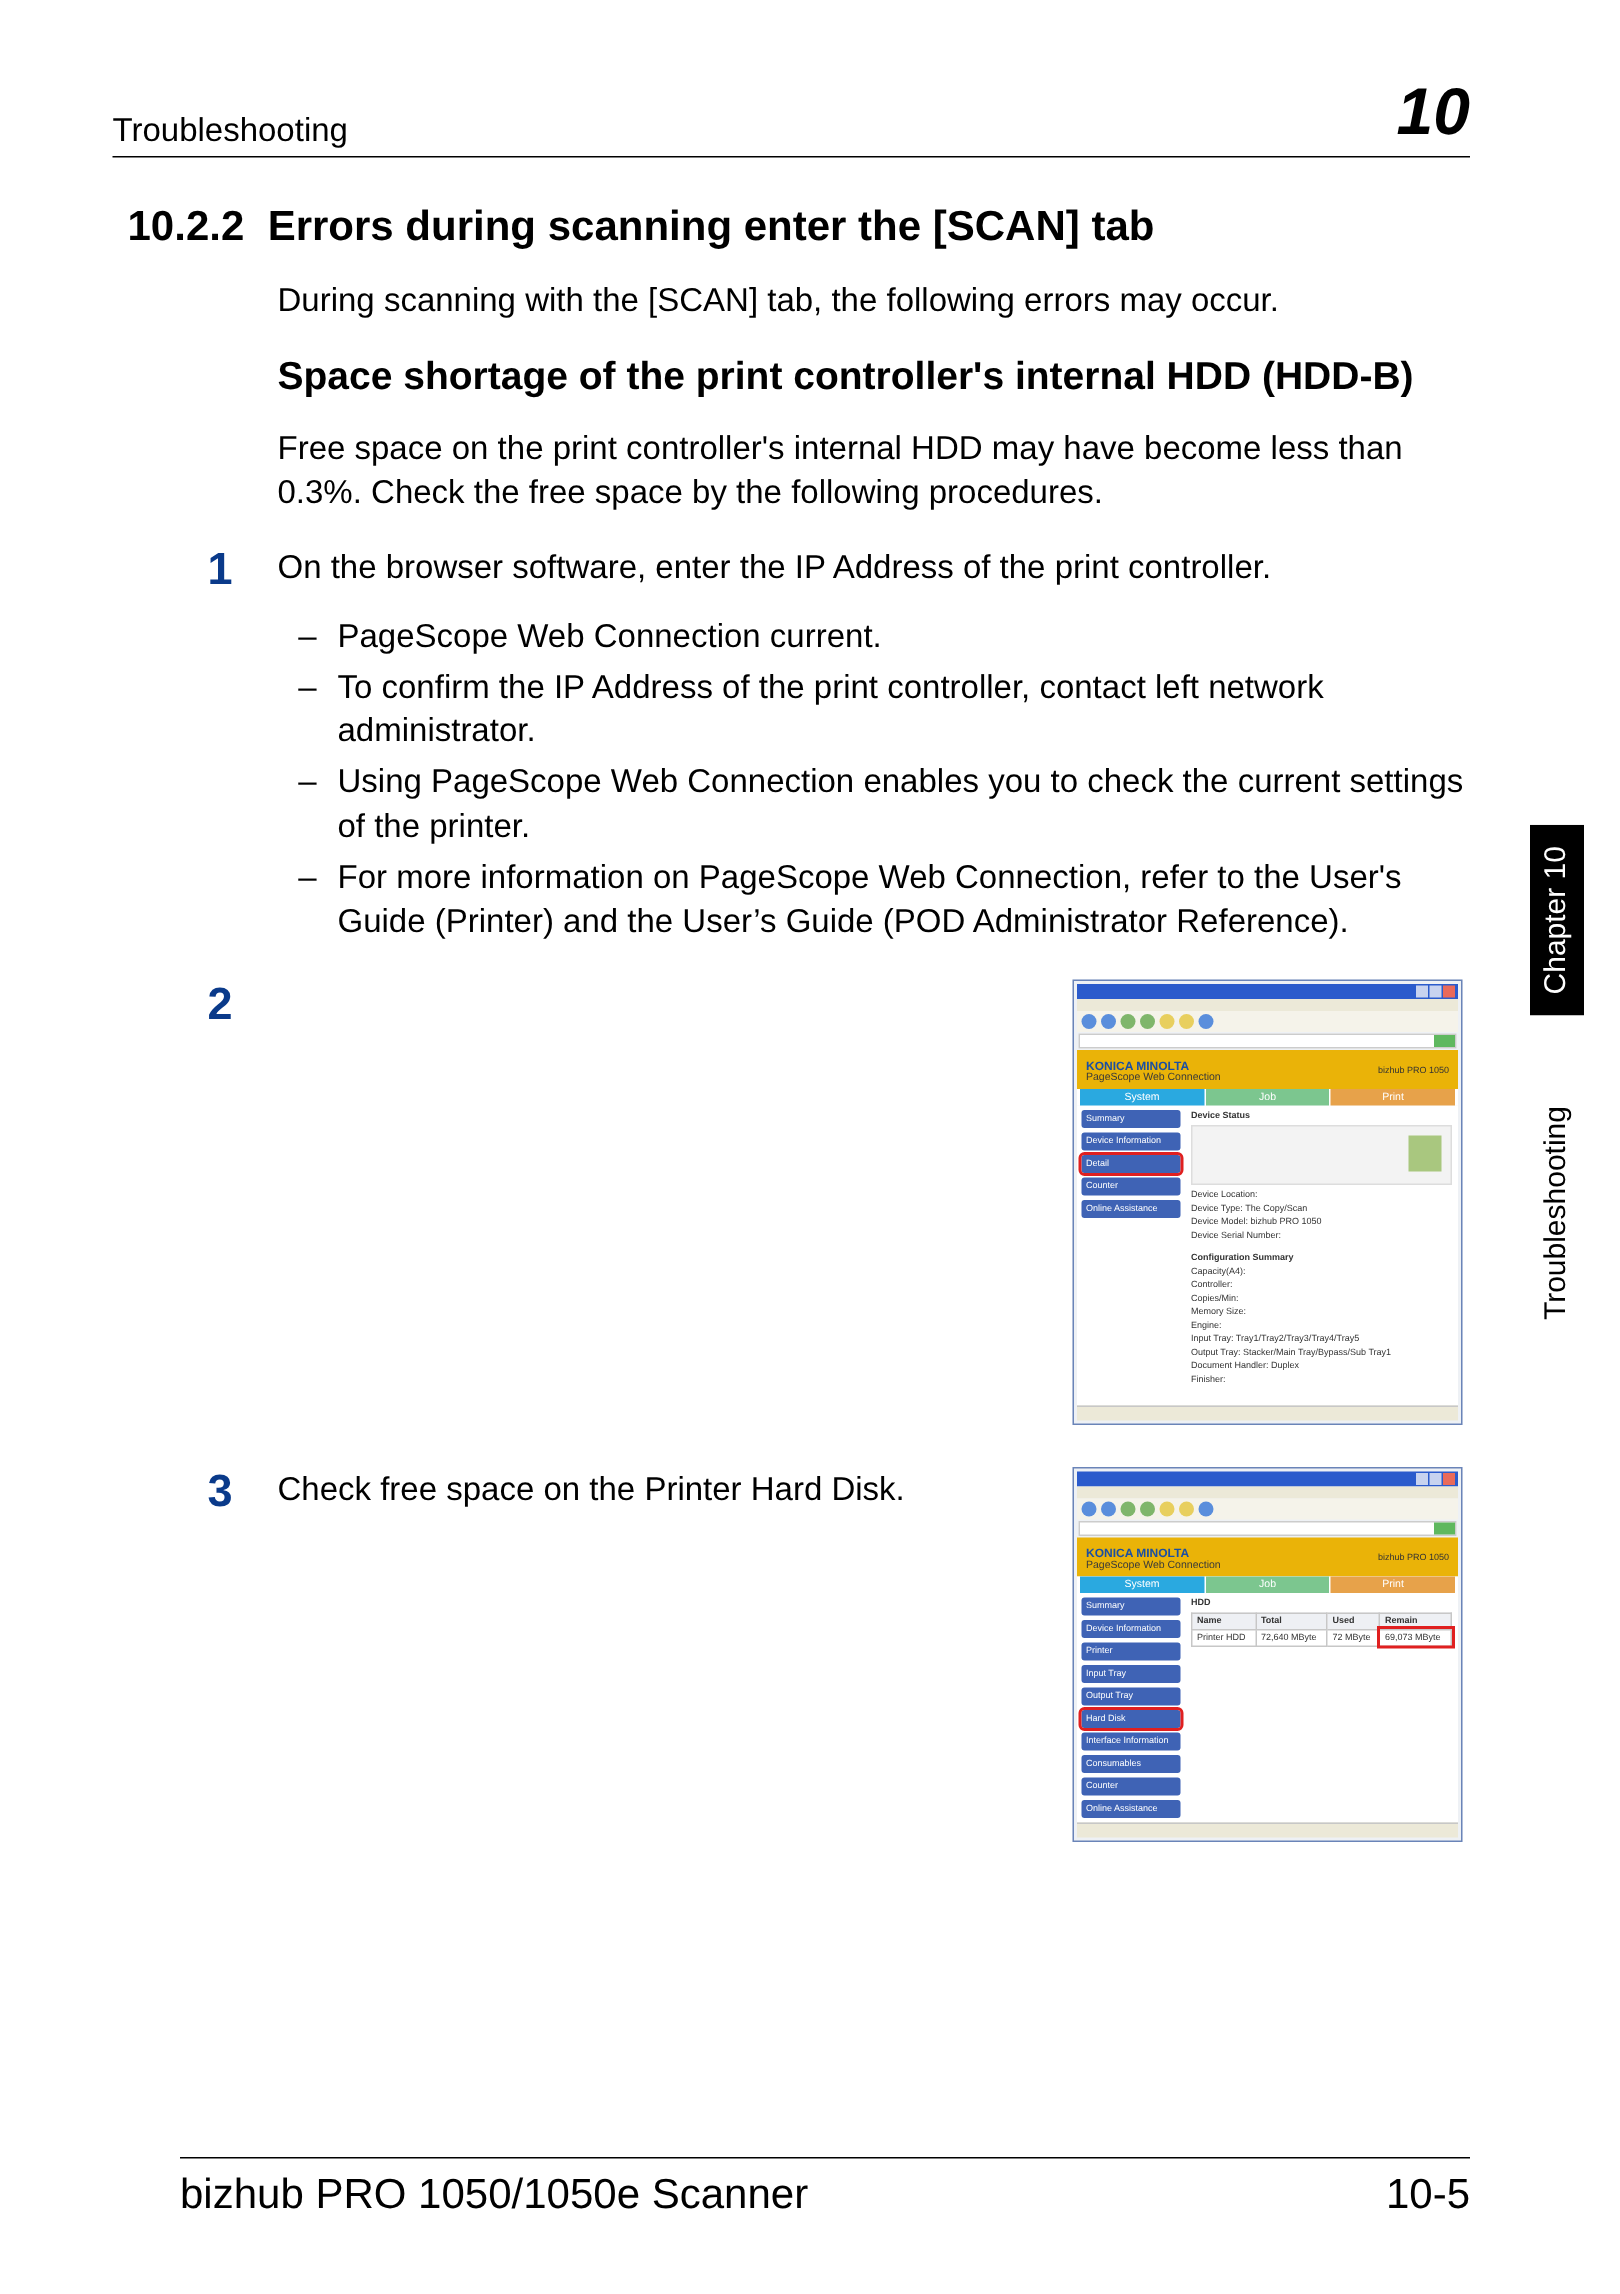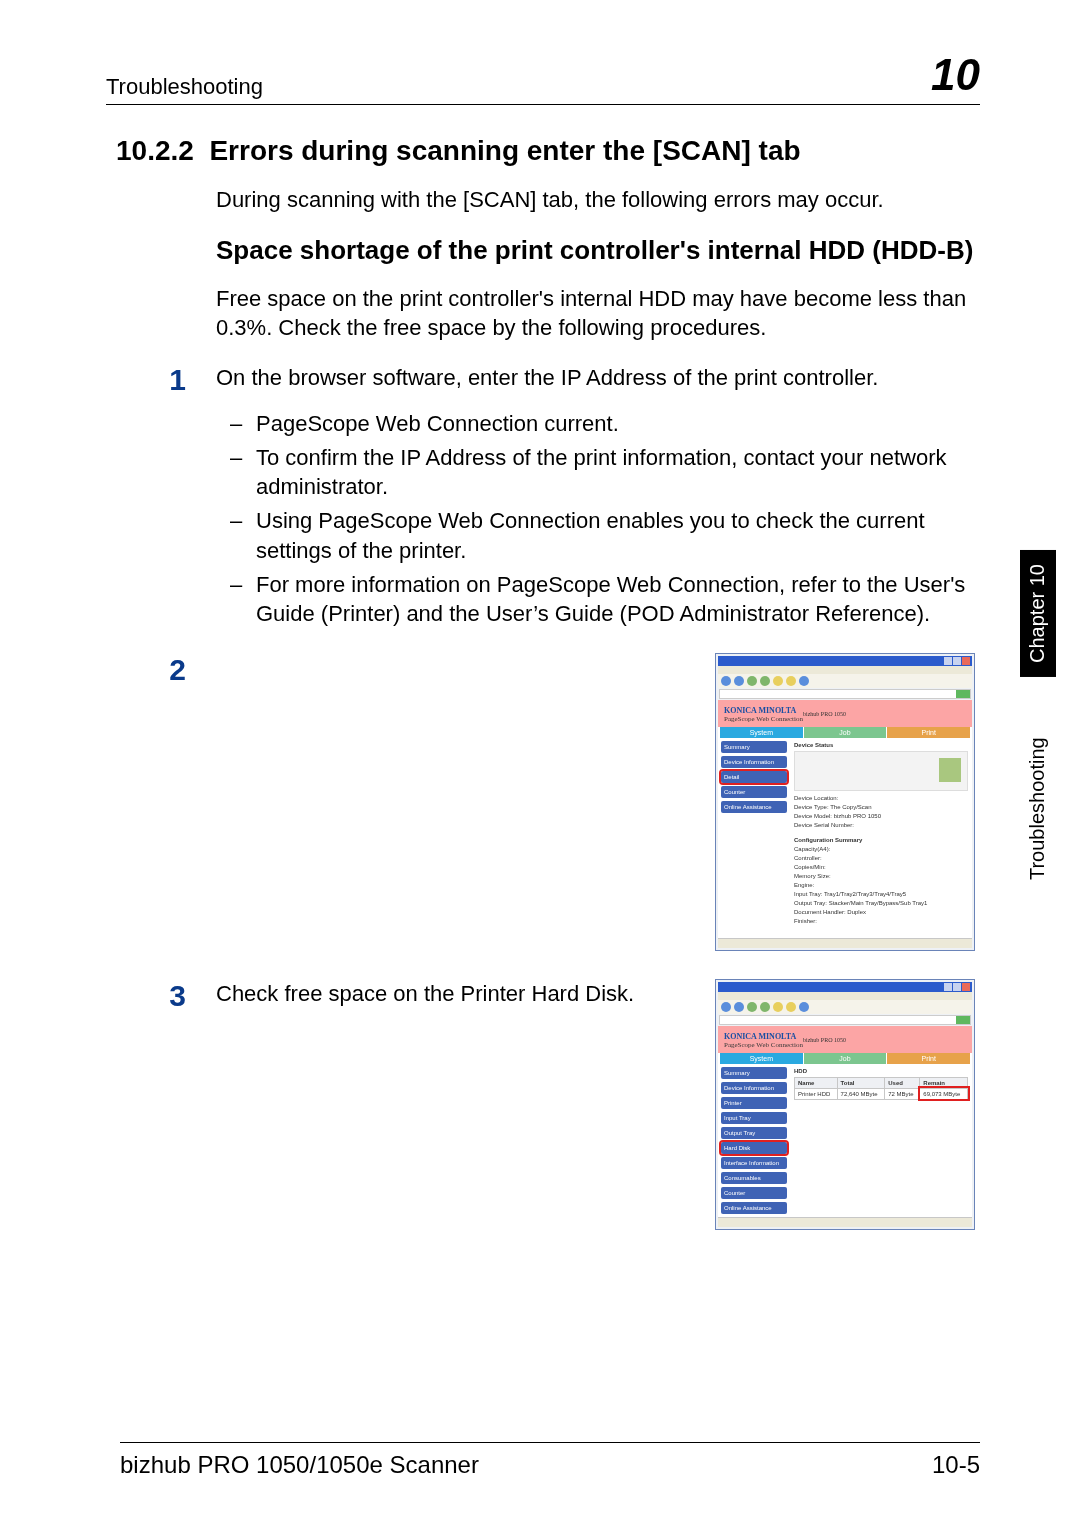--- a/index.html
+++ b/index.html
@@ -1,17 +1,17 @@
 <!DOCTYPE html>
 <html><head>
 <meta charset="utf-8">
 <style>
   * { box-sizing: border-box; margin: 0; padding: 0; }
   html, body { width: 1080px; height: 1529px; background: #fff; font-family: Arial, Helvetica, sans-serif; color: #000; }
-  .page { position: relative; width: 1080px; height: 1529px; padding: 50px 100px 60px 106px; }
+  .page { position: relative; width: 1080px; height: 1529px; padding: 50px 100px 60px 75px; }
   .header-row { display: flex; align-items: flex-end; justify-content: space-between; border-bottom: 1px solid #000; padding-bottom: 4px; margin-bottom: 30px; }
   .header-left { font-size: 22px; }
   .header-right { font-size: 44px; font-weight: bold; font-style: italic; }
   .section-title { font-size: 28px; font-weight: bold; margin-left: 10px; margin-bottom: 18px; }
   .section-number { font-weight: bold; text-align: center; }
   .body-text { font-size: 22px; margin-left: 110px; margin-bottom: 20px; line-height: 1.35; }
   .sub-heading { font-size: 26px; font-weight: bold; margin-left: 110px; margin-bottom: 18px; margin-top: 10px; }
   .step-row { display: flex; align-items: flex-start; margin-bottom: 12px; }
   .step-num { width: 110px; text-align: right; padding-right: 30px; font-size: 30px; font-weight: bold; color: #0a3a8a; flex-shrink: 0; }
   .step-text { font-size: 22px; line-height: 1.35; flex: 1; }
@@ -25,21 +25,21 @@
   .fake-ss .titlebar { background: #2b5bcc; height: 10px; display:flex; justify-content:flex-end; align-items:center; padding:0 2px; gap:1px;}
   .titlebar span{ width:8px;height:8px; background:#c8d3ef; display:inline-block;}
   .titlebar span.close{ background:#e96a5a;}
   .fake-ss .menubar { background: #ece9d8; height: 8px; }
   .fake-ss .toolbar { background: #f5f3ea; height: 14px; display:flex; align-items:center; gap:3px; padding:0 3px;}
   .toolbar i{ width:10px; height:10px; background:#7fb66b; border-radius:50%; display:inline-block;}
   .toolbar i.b{ background:#5a8edc;}
   .toolbar i.y{ background:#e8cf5e;}
   .fake-ss .addr { background:#fff; height:10px; border:1px solid #ccc; margin:1px; display:flex; justify-content:flex-end; align-items:center;}
   .addr .go{ width:14px; height:8px; background:#5fb85f;}
-  .fake-ss .topbrand { display:flex; align-items:center; padding:6px 6px 4px; background:#fca5a5;font-family:Liberation Serif, serif;}
+  .fake-ss .topbrand { display:flex; justify-content:space-between; align-items:center; padding:6px 6px 4px; background:#eab308;}
   .topbrand .logo{ color:#1a4fa3; font-weight:bold; font-size:8px;}
   .topbrand .pwc{ color:#3a3a3a; font-size:7px;}
   .fake-ss .tabs { display:flex; gap:1px; padding:0 2px; background:#fff;}
   .tabs .tab{ flex:1; text-align:center; color:#fff; font-size:7px; padding:2px 0;}
   .t-sys{background:#2aa9e0;} .t-job{background:#7cc68f;} .t-prt{background:#e7a24a;}
   .fake-ss .ssbody { display:flex; background:#fff; min-height:200px;}
   .ssbody .side{ width:72px; padding:3px; display:flex; flex-direction:column; gap:3px;}
   .side .navbtn{ background:#3f63b5; color:#fff; font-size:6px; padding:3px 3px; border-radius:2px;}
   .side .navbtn.sel{ outline:2px solid #e02020; outline-offset:0;}
   .ssbody .main{ flex:1; padding:4px; font-size:6px; color:#333;}
@@ -47,21 +47,21 @@
   .ill::after{content:""; position:absolute; right:6px; top:6px; width:22px; height:24px; background:#a9c77f;}
   .main .kv{ margin-bottom:3px;}
   .main table{ width:100%; border-collapse:collapse; font-size:6px;}
   .main th,.main td{ border:1px solid #c7c7c7; padding:2px 3px; text-align:left; background:#fff;}
   .main th{ background:#eef0f4;}
   .main .remcell{ outline:2px solid #e02020;}
   .fake-ss .status{ height:10px; background:#ece9d8; border-top:1px solid #c7c7c7;}
   .side-tab { position: absolute; right: 24px; top: 550px; width: 36px; height: 390px; display:flex; flex-direction:column; }
   .side-tab .black { background:#000; color:#fff; writing-mode: vertical-rl; transform: rotate(180deg); text-align:center; font-size:20px; padding:14px 6px; }
   .side-tab .white { background:#fff; color:#000; writing-mode: vertical-rl; transform: rotate(180deg); text-align:center; font-size:20px; padding:18px 6px; flex:1; }
-  .footer-row { position:absolute; bottom:50px; left:120px; right:100px; display:flex; justify-content:space-between; font-size:24px; border-top:1px solid #000; padding-top:8px;}
+  .footer-row { position:absolute; bottom:50px; left:120px; right:100px; display:flex; justify-content:space-between; font-size:28px; border-top:1px solid #000; padding-top:8px;}
 </style>
 </head>
 <body>
 
 <div class="page">
 
   <div class="header-row">
     <div class="header-left">Troubleshooting</div>
     <div class="header-right">10</div>
   </div>
@@ -81,21 +81,21 @@
     <div class="step-num">1</div>
     <div class="step-text">On the browser software, enter the IP Address of the print controller.</div>
   </div>
   <div class="bullets">
     <div class="bi">
         <div class="dash">–</div>
         <div>PageScope Web Connection current.</div>
       </div>
     <div class="bi">
         <div class="dash">–</div>
-        <div>To confirm the IP Address of the print information, contact your network administrator.</div>
+        <div>To confirm the IP Address of the print controller, contact left network administrator.</div>
       </div>
     <div class="bi">
         <div class="dash">–</div>
         <div>Using PageScope Web Connection enables you to check the current settings of the printer.</div>
       </div>
     <div class="bi">
         <div class="dash">–</div>
         <div>For more information on PageScope Web Connection, refer to the User's Guide (Printer) and the User’s Guide (POD Administrator Reference).</div>
       </div>
   </div>

